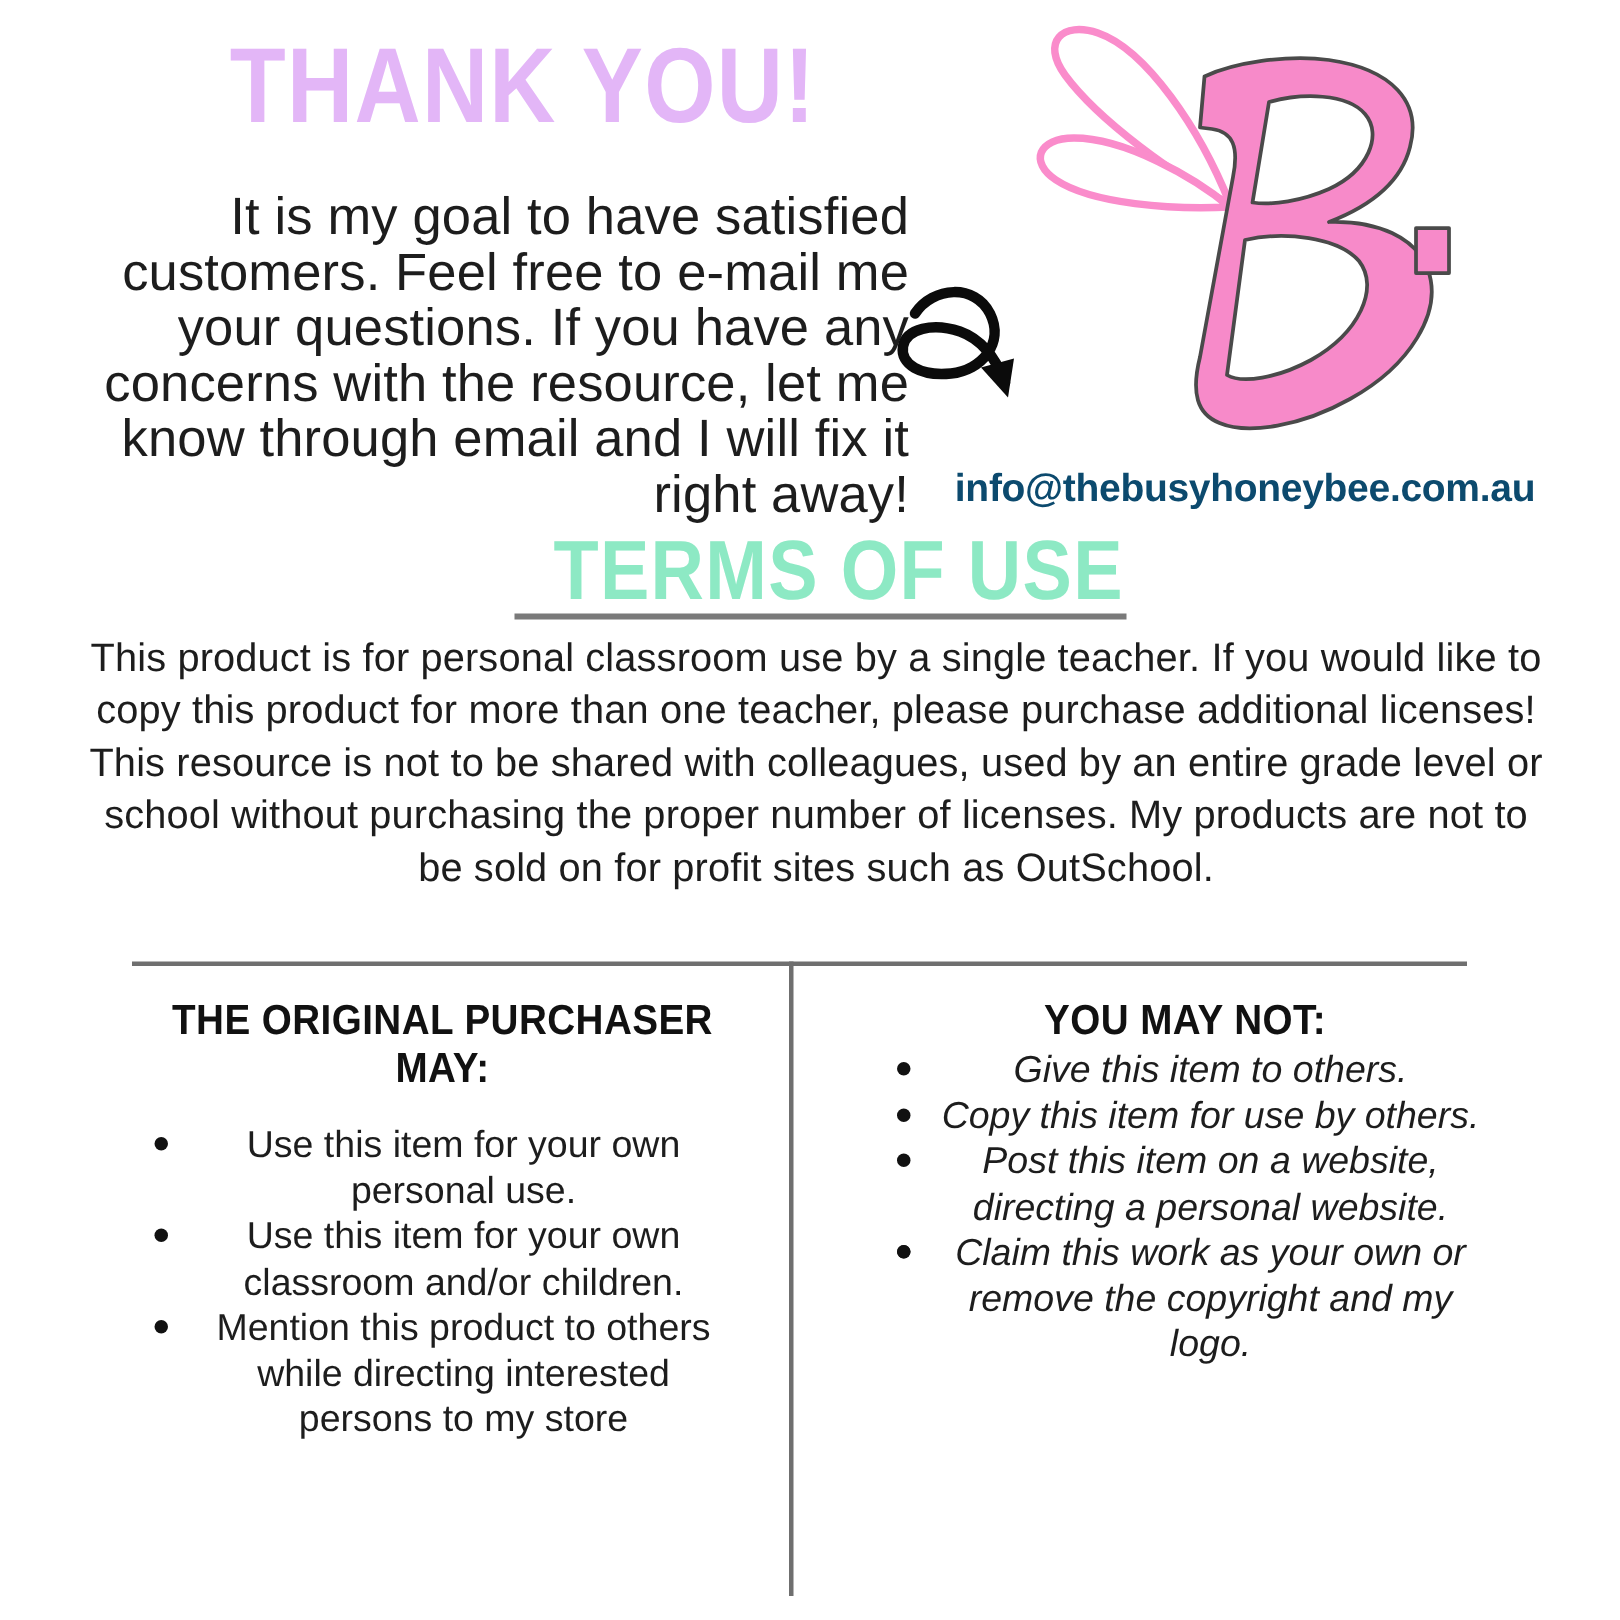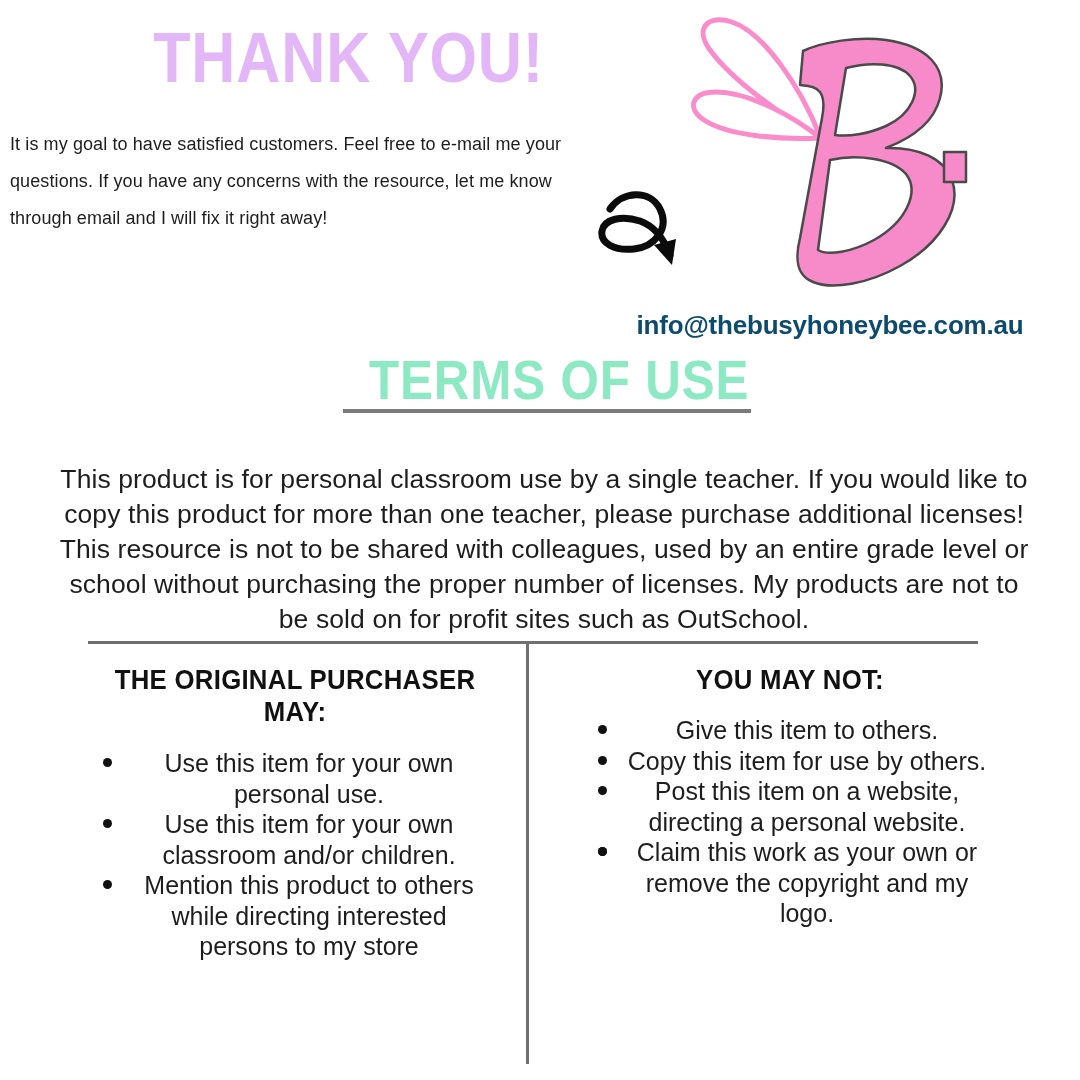--- a/index.html
+++ b/index.html
@@ -41,22 +41,22 @@
     transform-origin: center top;
     white-space: nowrap;
   }
 
   
   #intro-paragraph {
     position: absolute;
     left: 10px;
     top: 126px;
     width: 596px;
-    text-align: left;
-    font-size: 18px;
+    text-align: right;
+    font-size: 35px;
     line-height: 37px;
     font-weight: 300;
     letter-spacing: 0.1px;
     color: #1d1d1d;
   }
 
   
   #curly-arrow {
     position: absolute;
     left: 588px;
@@ -111,21 +111,21 @@
     top: 409px;
     width: 408px;
     height: 4px;
     background: #7a7a7a;
   }
 
   
   #terms-paragraph {
     position: absolute;
     left: 55px;
-    top: 462px;
+    top: 421px;
     width: 978px;
     text-align: center;
     font-size: 26.5px;
     line-height: 35px;
     font-weight: 300;
     letter-spacing: 0.1px;
     color: #1d1d1d;
   }
 
   
@@ -164,21 +164,21 @@
     color: #111111;
     transform: scaleX(0.92);
   }
 
   .bullet-list {
     list-style: none;
     margin: 0;
     padding: 0;
   }
   #column-may .bullet-list { margin-top: 20px; }
-  #column-may-not .bullet-list { margin-top: 19px; }
+  #column-may-not .bullet-list { margin-top: 2px; font-style: italic; }
 
   .bullet-item {
     position: relative;
     text-align: center;
     font-size: 25px;
     line-height: 30.5px;
     font-weight: 300;
     color: #1d1d1d;
     margin-bottom: 0px;
     padding: 0 28px 0 56px;

